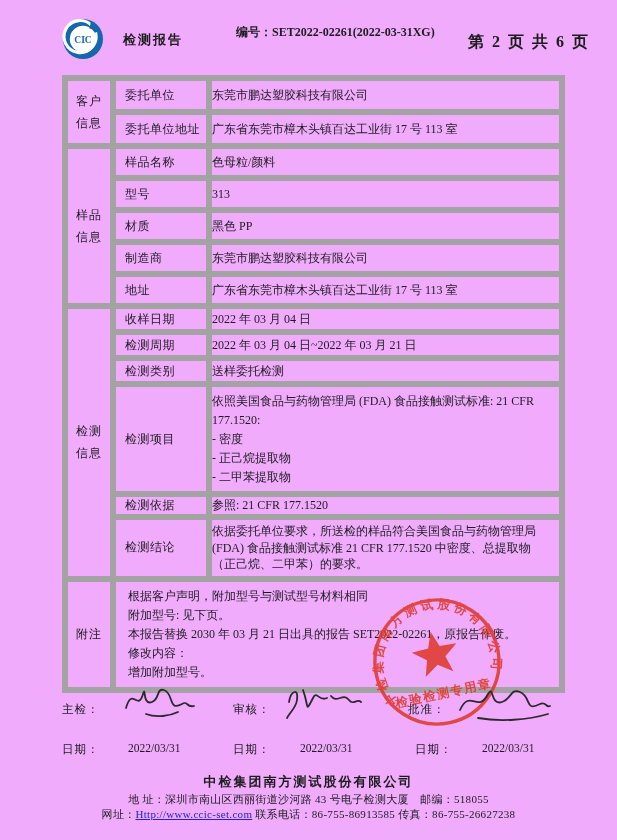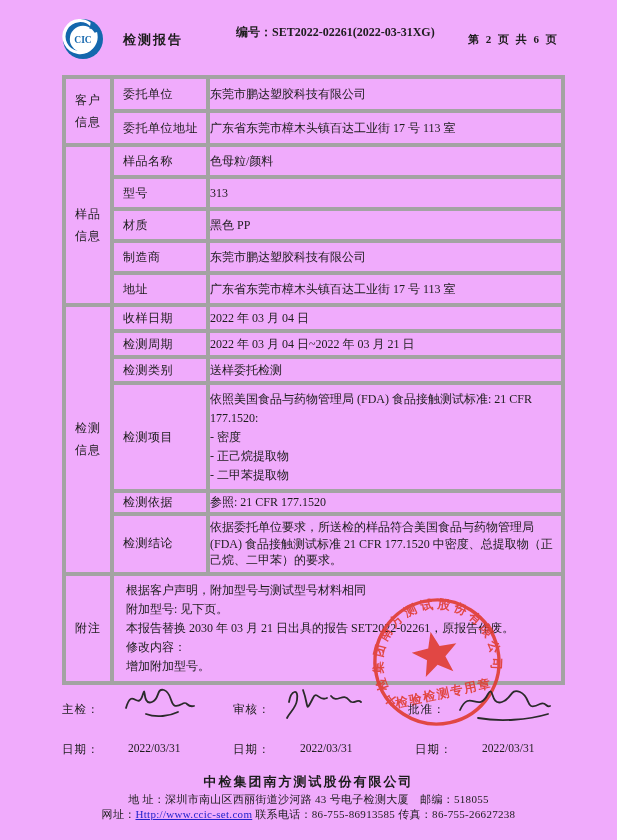--- a/index.html
+++ b/index.html
@@ -6,24 +6,24 @@
   body { background:#e8e8e8; font-family:"Liberation Serif", serif; }
   .page {
     position:relative; width:617px; height:840px; margin:0 auto;
     background:#f0abfc; color:#1c1c1c; overflow:hidden;
   }
   
   .hdr { position:absolute; left:60px; top:16px; width:502px; height:46px; }
   .hdr-logo { position:absolute; left:2px; top:2px; width:42px; height:42px; }
   .hdr-title { position:absolute; left:63px; top:15px; font-size:13px; font-weight:bold; letter-spacing:2px; }
   .hdr-no { position:absolute; left:176px; top:8px; font-size:12px; font-weight:bold; white-space:nowrap; }
-  .hdr-page { position:absolute; left:408px; top:16px; font-size:11px; font-weight:bold; letter-spacing:2px; white-space:nowrap; }
+  .hdr-page { position:absolute; left:408px; top:16px; font-size:16px; font-weight:bold; letter-spacing:2px; white-space:nowrap; }
   
   table.rep { position:absolute; left:62px; top:75px; width:503px; border-collapse:collapse; table-layout:fixed; }
-  table.rep td { border:4px solid #a3a3a3; font-size:12px; vertical-align:middle; }
+  table.rep td { border:6px solid #a3a3a3; font-size:12px; vertical-align:middle; }
   td.grp { width:48px; text-align:center; }
   td.grp .gtxt { width:26px; margin:0 auto; word-break:break-all; line-height:22px; letter-spacing:1px; }
   td.lbl { width:96px; padding-left:9px; letter-spacing:0.5px; }
   td.val { padding-right:8px; }
   tr.h34 td { height:34px; }
   tr.h32 td { height:32px; }
   tr.h26 td { height:26px; }
   tr.h23 td { height:23px; }
   td.multi { vertical-align:top; padding-top:5px; padding-bottom:4px; }
   td.multi div { line-height:19px; }

